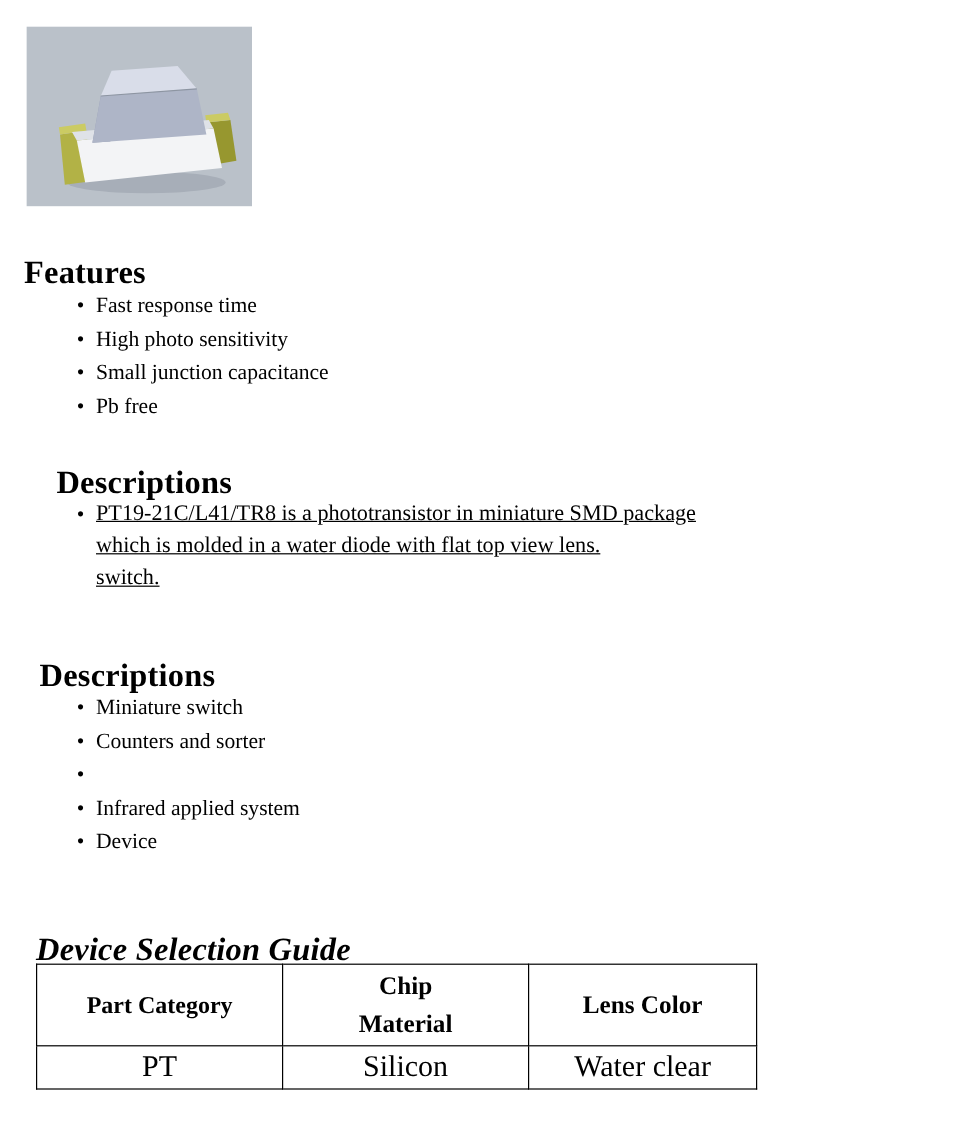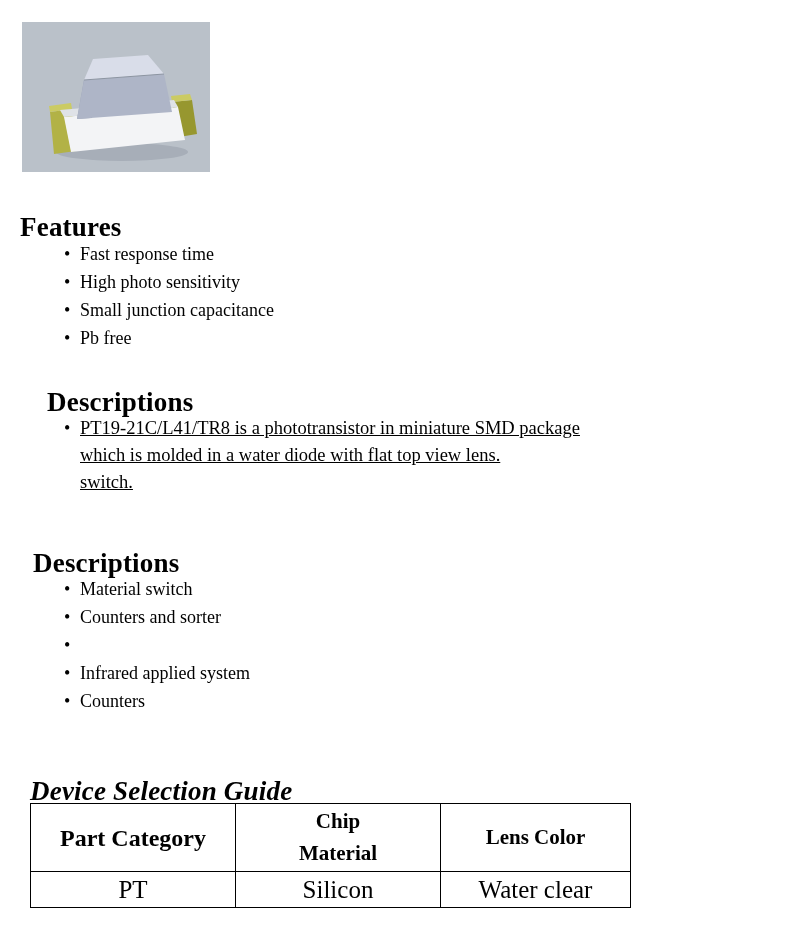--- a/index.html
+++ b/index.html
@@ -83,21 +83,21 @@
     vertical-align: middle;
     background: #ffffff;
   }
   .guide-table th {
     height: 68px;
     font-size: 21px;
     font-weight: bold;
     white-space: pre-line;
     line-height: 1.5;
   }
-  .guide-table th.th-small { font-size: 24px; }
+  .guide-table th.th-small { font-size: 20px; }
   .guide-table td {
     height: 36px;
     font-size: 25px;
     font-weight: normal;
   }
   .col-1 { width: 205px; }
   .col-2 { width: 205px; }
   .col-3 { width: 190px; }
 </style>
 </head>
@@ -154,36 +154,36 @@
       <div>PT19-21C/L41/TR8 is a phototransistor in miniature SMD package</div>
       <div>which is molded in a water diode with flat top view lens.</div>
       <div>switch.</div>
     </div>
   </div>
 
   <h2 class="heading applications-heading">Descriptions</h2>
   <ul class="bullets applications-list">
     <li>
       <span class="dot">•</span>
-      <span>Material switch</span>
+      <span>Miniature switch</span>
     </li>
     <li>
       <span class="dot">•</span>
       <span>Counters and sorter</span>
     </li>
     <li>
       <span class="dot">•</span>
     </li>
     <li>
       <span class="dot">•</span>
       <span>Infrared applied system</span>
     </li>
     <li>
       <span class="dot">•</span>
-      <span>Counters</span>
+      <span>Device</span>
     </li>
   </ul>
 
   <h2 class="heading guide-heading">Device Selection Guide</h2>
   <table class="guide-table">
     <colgroup>
       <col class="col-1">
         <col class="col-2">
         <col class="col-3">
     </colgroup>

